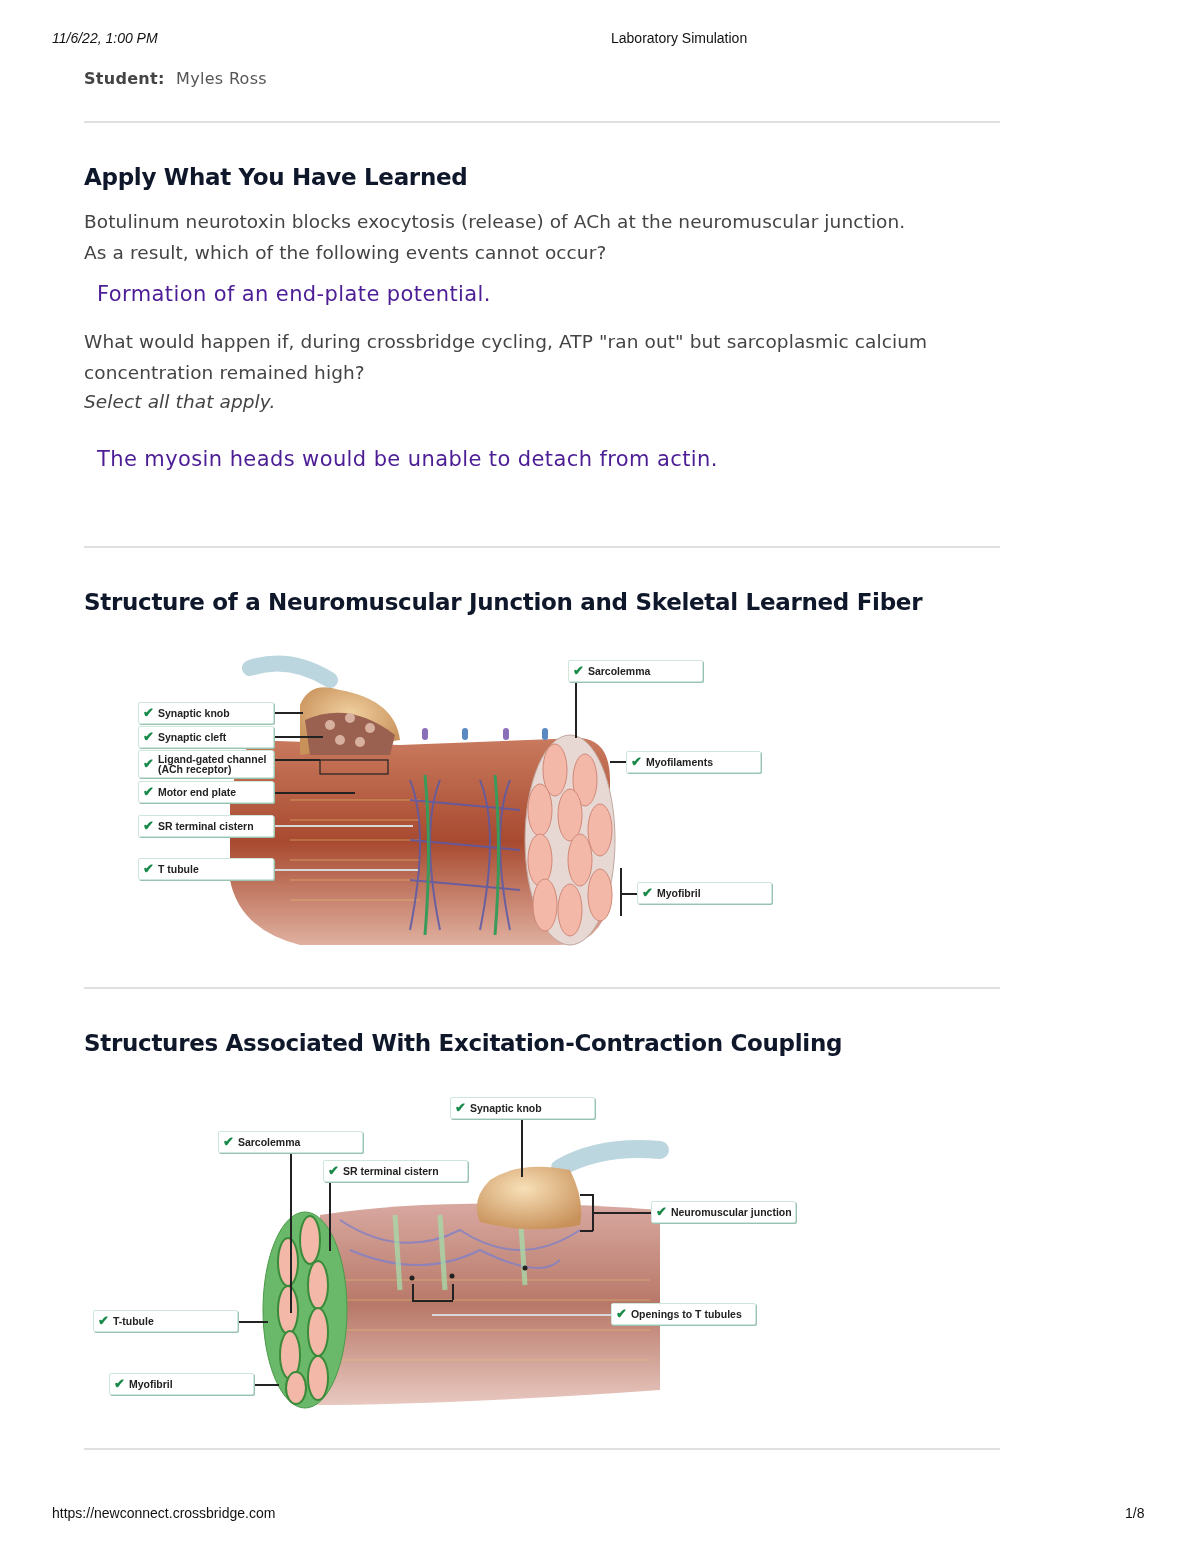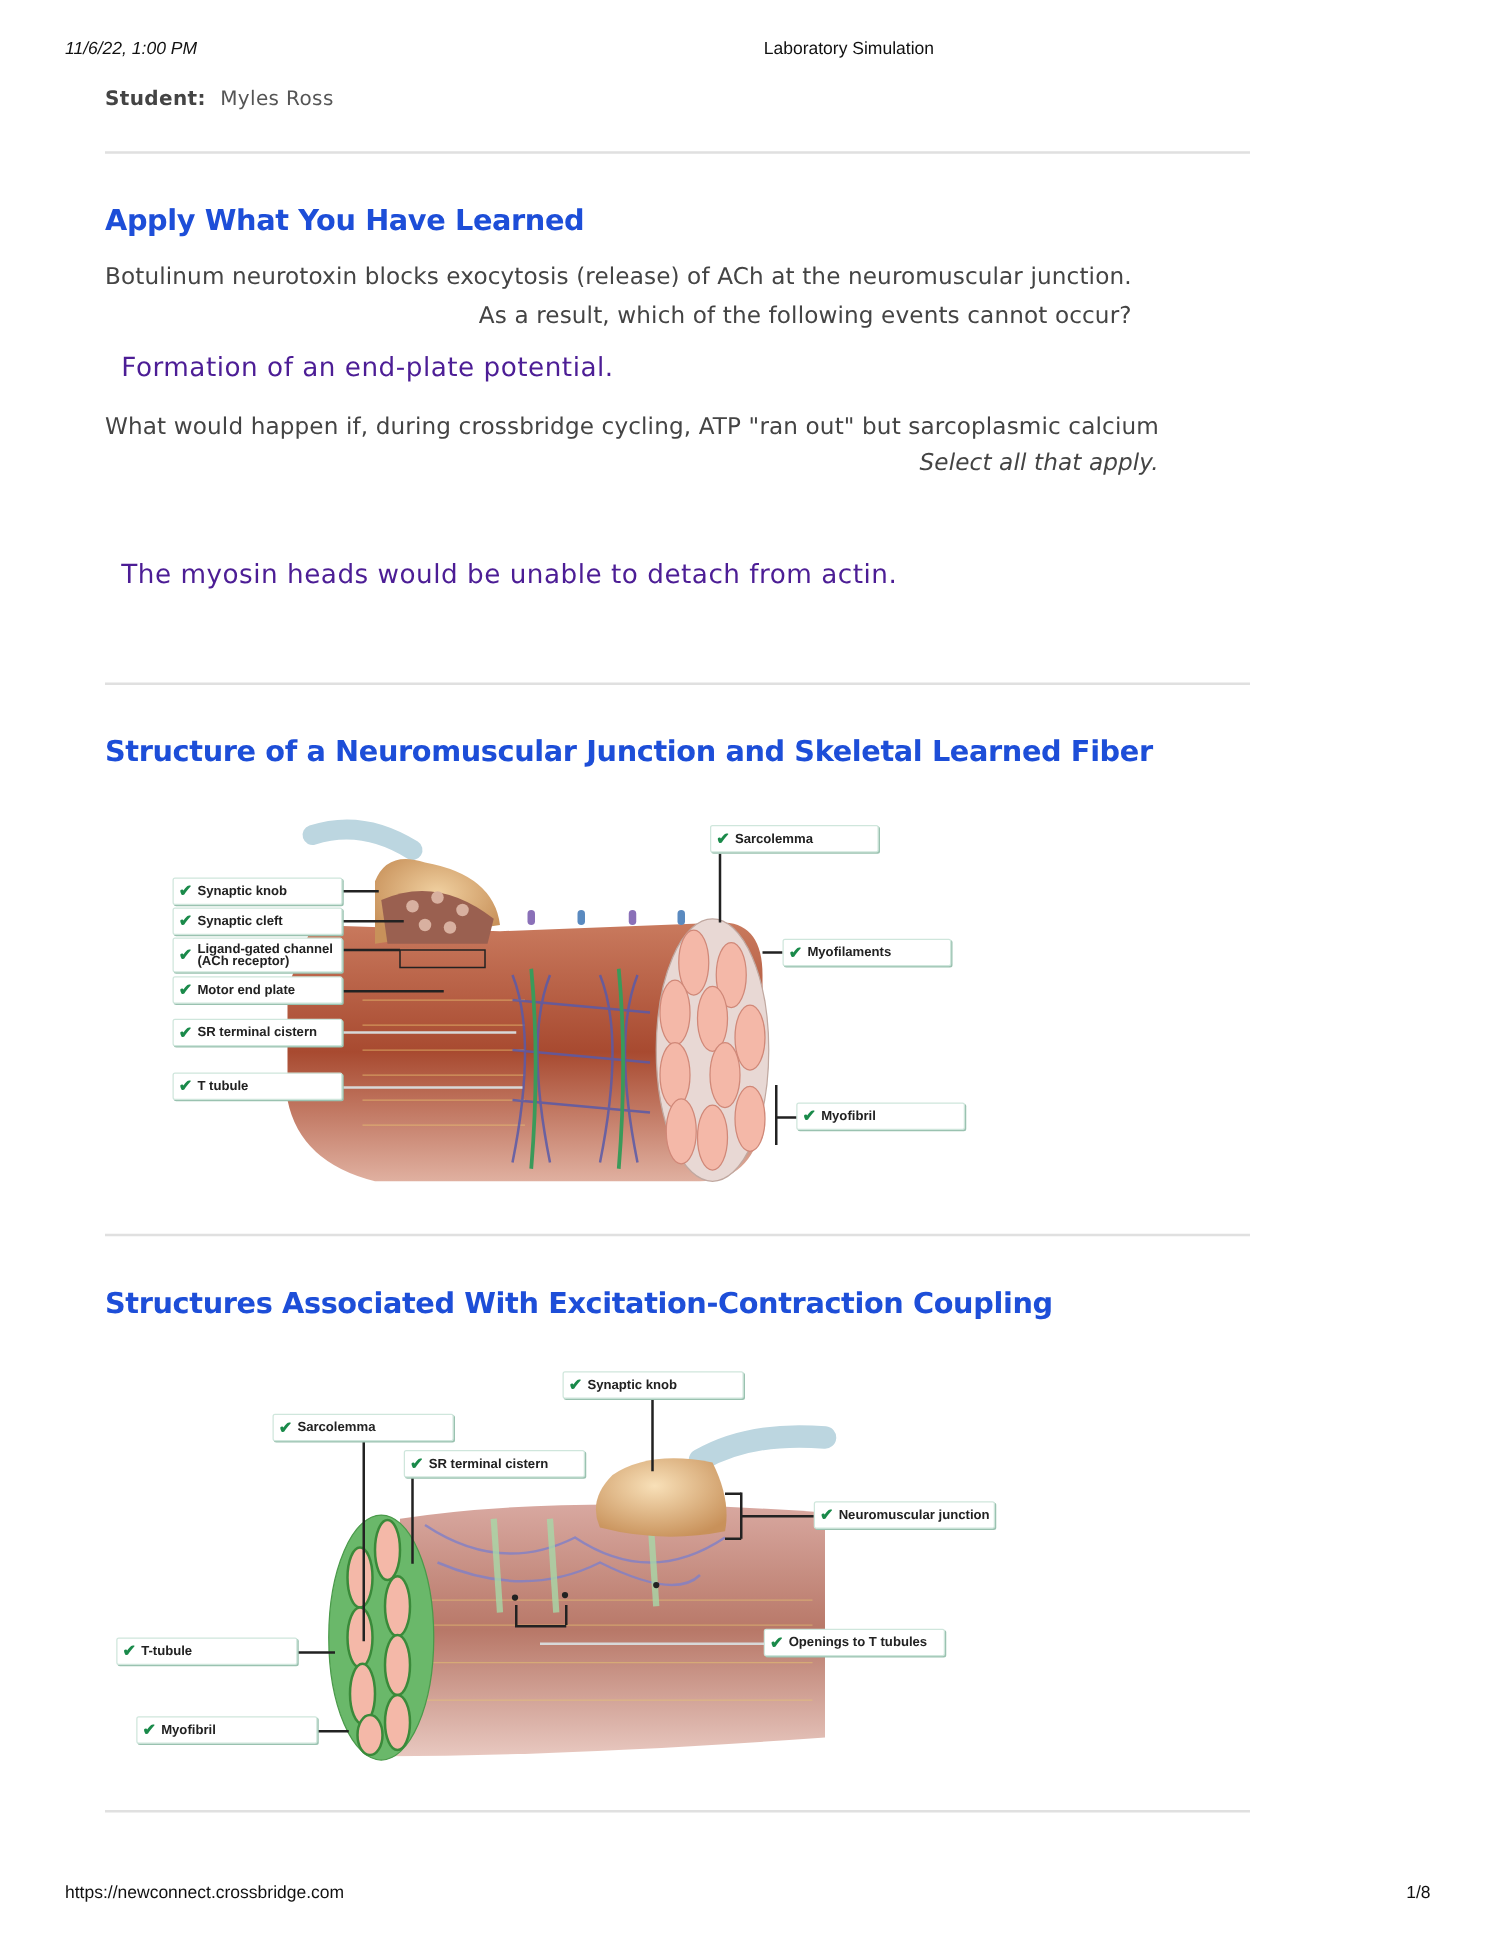--- a/index.html
+++ b/index.html
@@ -12,23 +12,23 @@
 
   .print-footer { position: absolute; top: 1505px; left: 0; width: 1200px; font-size: 14px; color: #111; }
   .print-footer .url { position: absolute; left: 52px; top: 0; }
   .print-footer .page { position: absolute; left: 1125px; top: 0; }
 
   .student { position: absolute; top: 69px; left: 84px; font-family: "DejaVu Sans", sans-serif; font-size: 16px; color: #555; letter-spacing: 0.3px; }
   .student .lbl { font-weight: bold; color: #444; margin-right: 6px; }
 
   .divider { position: absolute; left: 84px; width: 916px; height: 2px; background: #e0e0e0; }
 
-  h2.sec { position: absolute; left: 84px; font-family: "DejaVu Sans", sans-serif; font-weight: bold; font-size: 23px; color: #1d4ed8; letter-spacing: -0.3px; }
-
-  .qtext { position: absolute; left: 84px; font-family: "DejaVu Sans", sans-serif; font-size: 18.5px; color: #444; line-height: 31px; letter-spacing: 0.1px; text-align: right; }
+  h2.sec { position: absolute; left: 84px; font-family: "DejaVu Sans", sans-serif; font-weight: bold; font-size: 23px; color: #0f172a; letter-spacing: -0.3px; }
+
+  .qtext { position: absolute; left: 84px; font-family: "DejaVu Sans", sans-serif; font-size: 18.5px; color: #444; line-height: 31px; letter-spacing: 0.1px; }
   .qtext .em { font-style: italic; display: block; line-height: 28px; }
   .answer { position: absolute; left: 97px; font-family: "DejaVu Sans", sans-serif; font-size: 21px; color: #4c1d95; line-height: 27px; letter-spacing: 0.4px; }
 
   
   .diagram { position: absolute; }
   .label-box { position: absolute; height: 22px; background: #fff; border: 1.5px solid #cfe6dc; box-shadow: 1px 1px 0 #9ac2b0; border-radius: 2px; font-family: "Liberation Sans", sans-serif; font-weight: bold; font-size: 10.5px; color: #222; display: flex; align-items: center; padding-left: 4px; white-space: nowrap; line-height: 10px; }
   .label-box .chk { color: #1a8a4a; font-size: 13px; margin-right: 4px; font-weight: bold; }
   .label-box.two { height: 28px; }
   .label-box .txt2 { display: block; }
   .leader { position: absolute; background: #222; }
@@ -50,20 +50,21 @@
 
 <h2 class="sec" style="top:164px">Apply What You Have Learned</h2>
 <div class="qtext" style="top:206px">
   <div>Botulinum neurotoxin blocks exocytosis (release) of ACh at the neuromuscular junction.</div>
   <div>As a result, which of the following events cannot occur?</div>
 </div>
 <div class="answer" style="top:281px">Formation of an end-plate potential.</div>
 
 <div class="qtext" style="top:326px">
   <div>What would happen if, during crossbridge cycling, ATP "ran out" but sarcoplasmic calcium</div>
+  <div>concentration remained high?</div>
   <span class="em">Select all that apply.</span>
 </div>
 <div class="answer" style="top:446px">
   <div>The myosin heads would be unable to detach from actin.</div>
 </div>
 
 <div class="divider" style="top:546px"></div>
 
 <h2 class="sec" style="top:589px">Structure of a Neuromuscular Junction and Skeletal Learned Fiber</h2>
 

